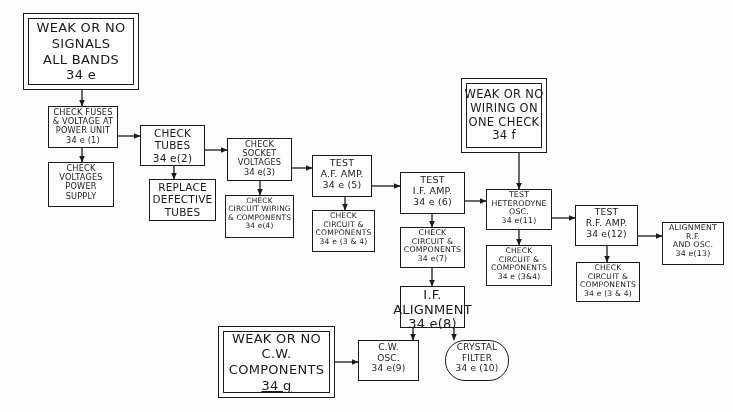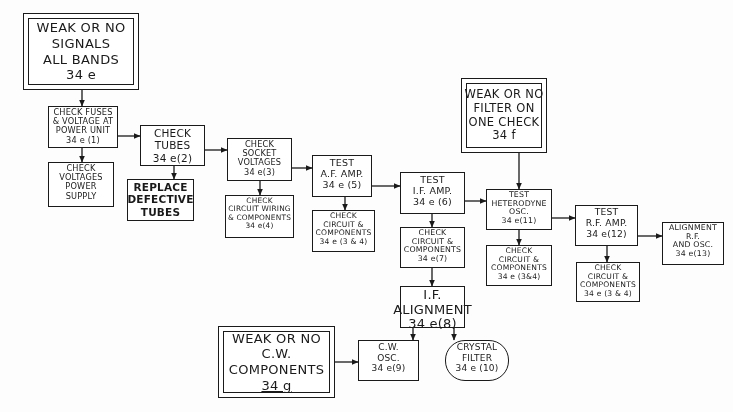--- a/index.html
+++ b/index.html
@@ -55,21 +55,21 @@
       <span>WEAK OR NO</span>
       <span>SIGNALS</span>
       <span>ALL BANDS</span>
       <span>34 e</span>
     </div>
   </div>
 
   <div class="dbl sm" style="left:461px;top:78px;width:86px;height:75px;">
     <div class="inner">
       <span>WEAK OR NO</span>
-      <span>FILTER ON</span>
+      <span>WIRING ON</span>
       <span>ONE CHECK</span>
       <span>34 f</span>
     </div>
   </div>
 
   <div class="dbl" style="left:218px;top:326px;width:117px;height:72px;">
     <div class="inner">
       <span>WEAK OR NO</span>
       <span>C.W.</span>
       <span>COMPONENTS</span>
@@ -90,21 +90,21 @@
     <span>POWER</span>
     <span>SUPPLY</span>
   </div>
 
   <div class="box lg" style="left:140px;top:125px;width:65px;height:41px;">
     <span>CHECK</span>
     <span>TUBES</span>
     <span>34 e(2)</span>
   </div>
 
-  <div class="box lg" style="left:127px;top:179px;width:67px;height:42px;font-weight:bold;">
+  <div class="box lg" style="left:149px;top:179px;width:67px;height:42px;">
     <span>REPLACE</span>
     <span>DEFECTIVE</span>
     <span>TUBES</span>
   </div>
 
   <div class="box" style="left:227px;top:138px;width:65px;height:43px;">
     <span>CHECK</span>
     <span>SOCKET</span>
     <span>VOLTAGES</span>
     <span>34 e(3)</span>

